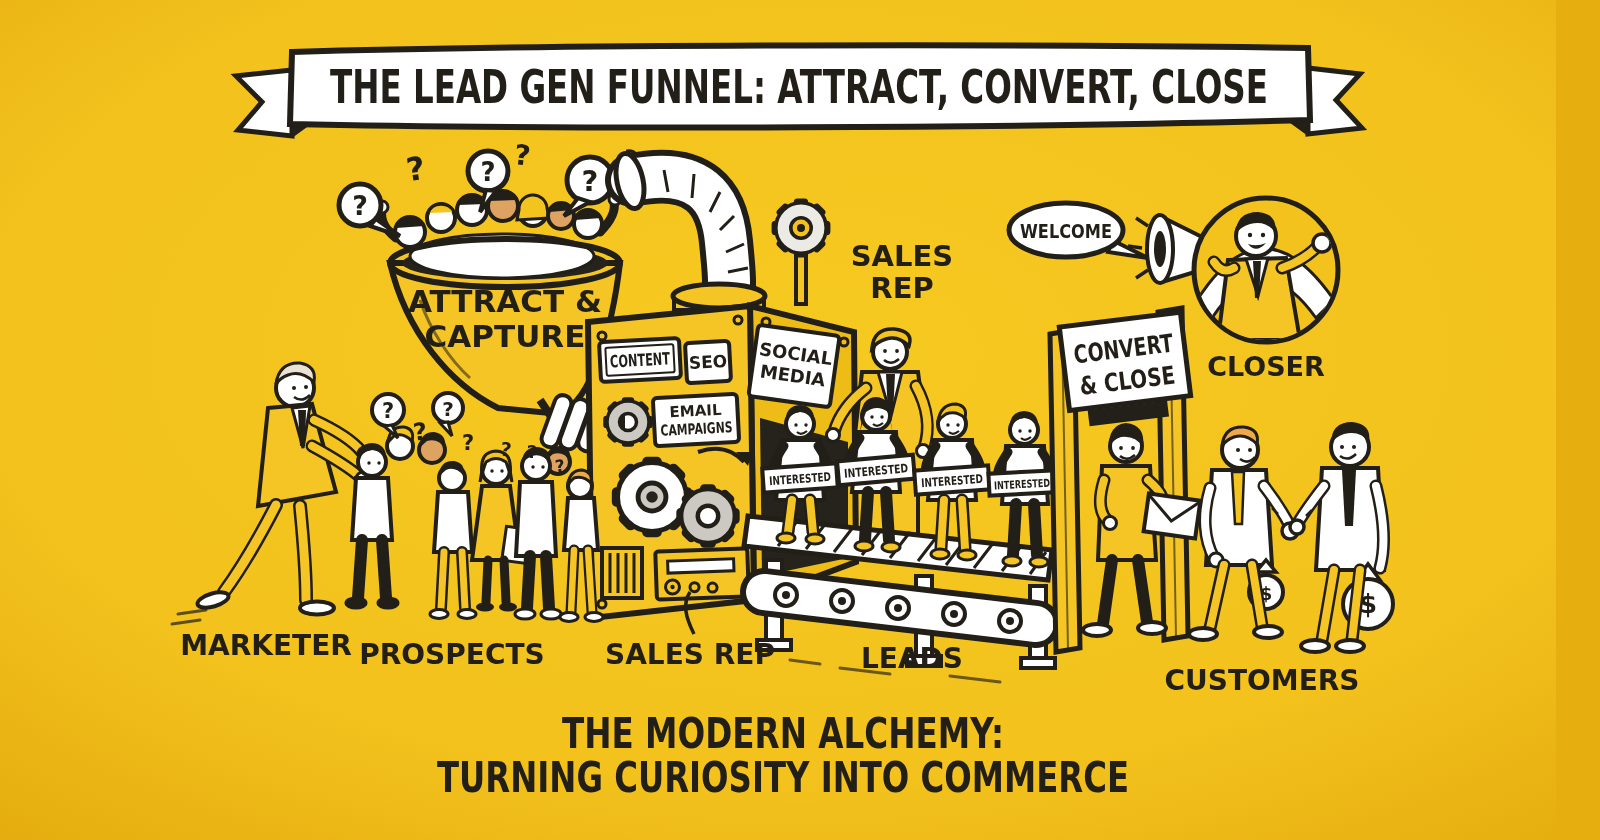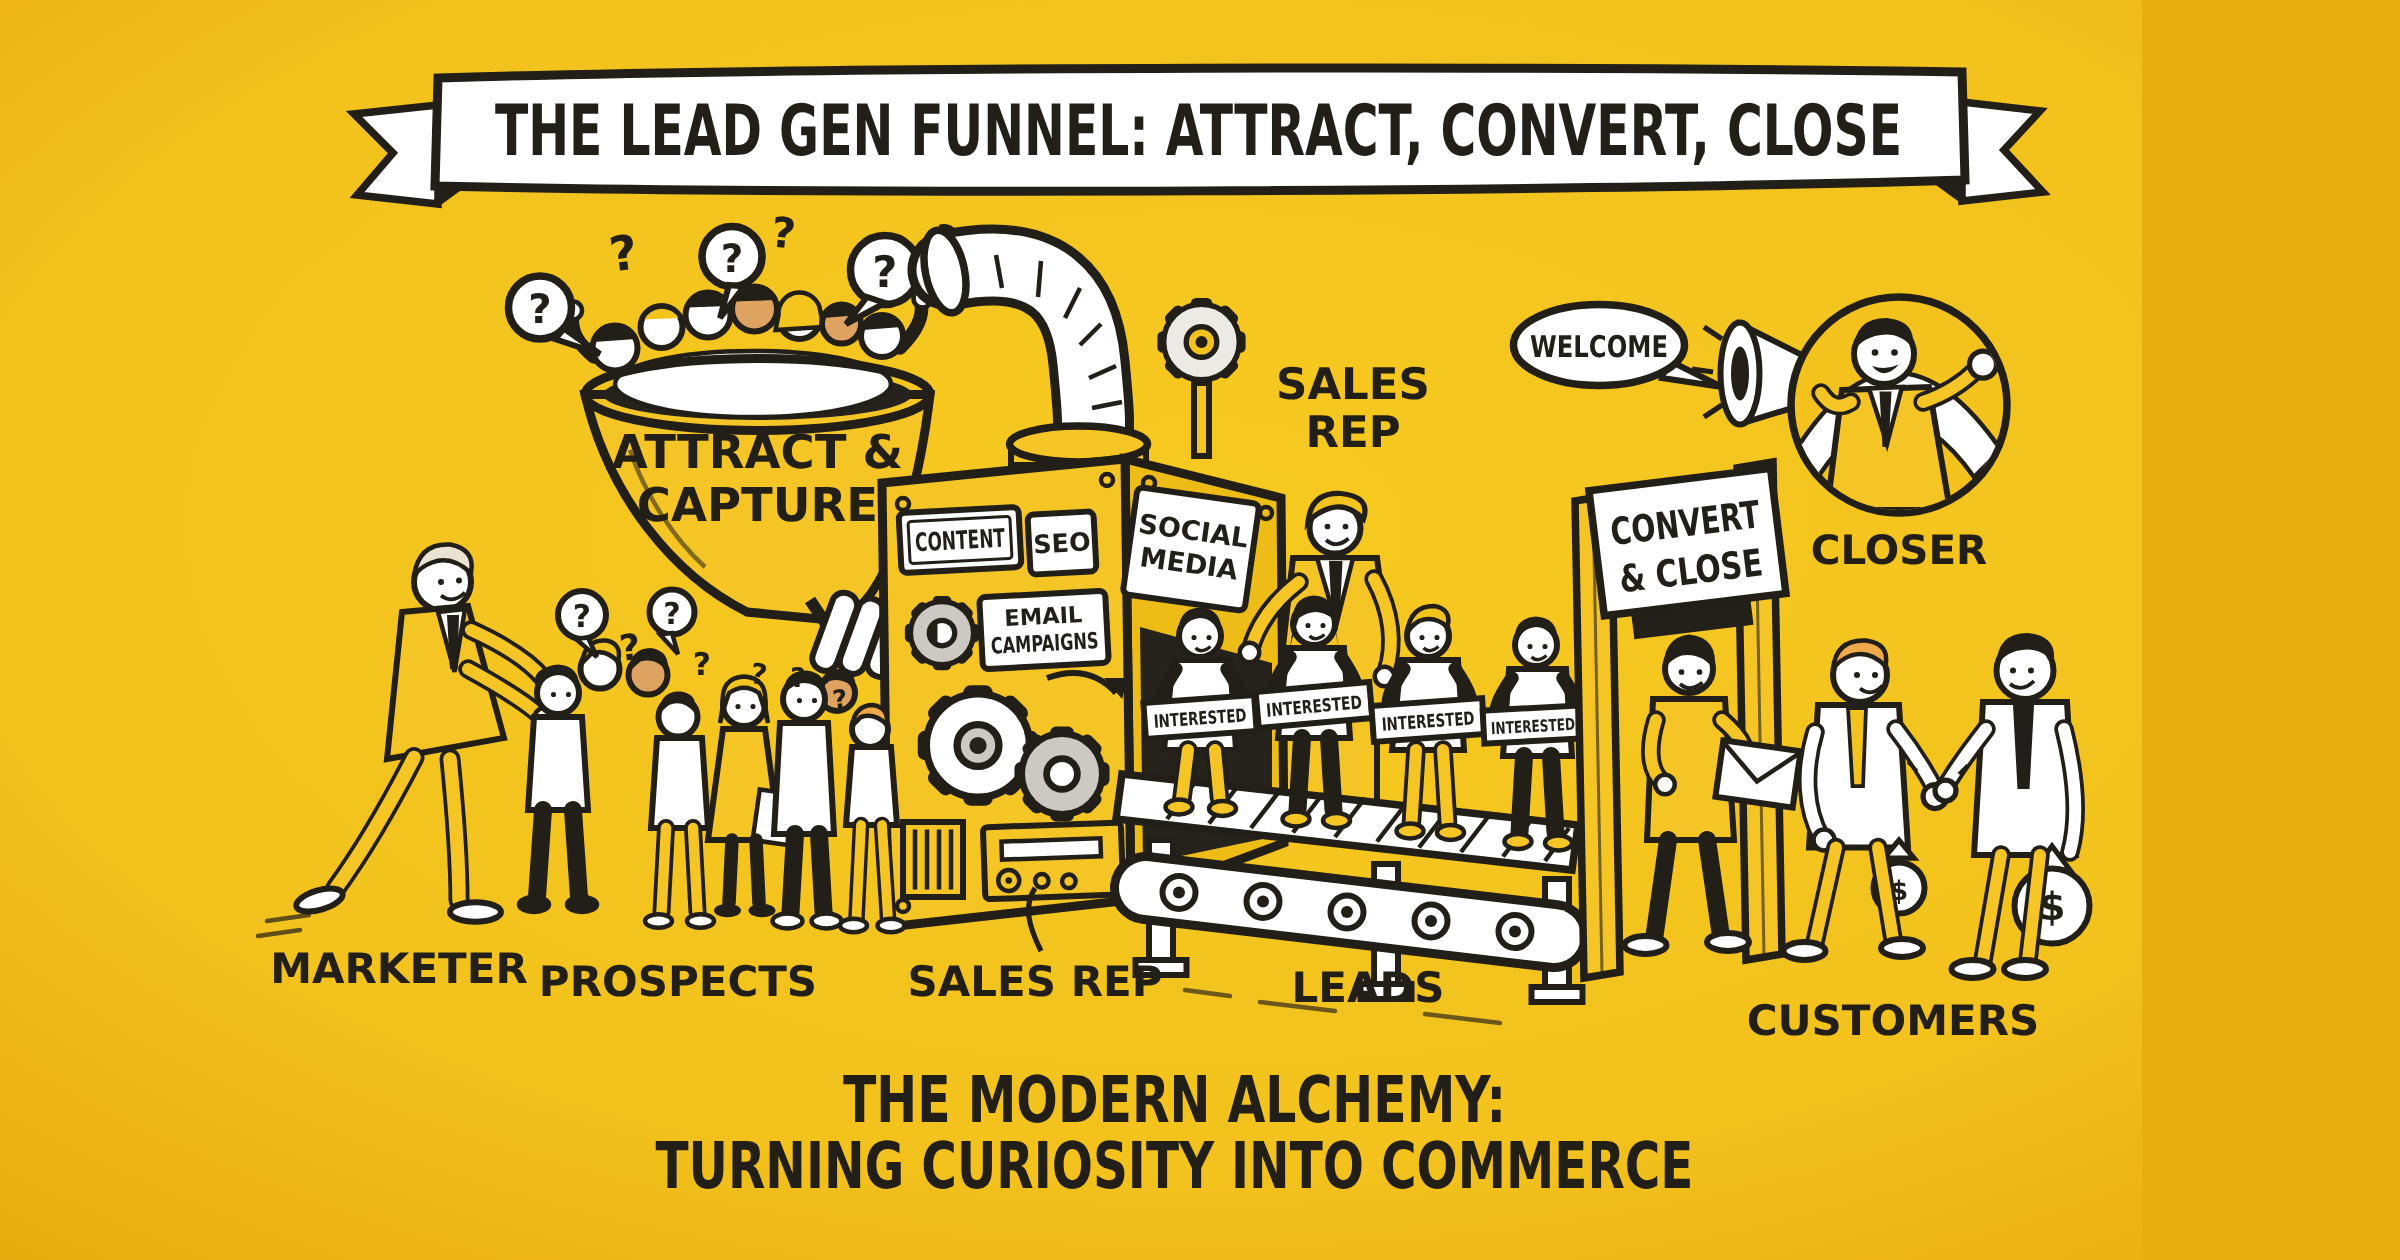--- a/index.html
+++ b/index.html
@@ -1,16 +1,16 @@
 <!DOCTYPE html>
 <html><head>
 <meta charset="utf-8">
 <style>
   html,body{margin:0;padding:0;background:#E6AF0F;}
-  .stage{position:relative;width:1428px;height:840px;overflow:hidden;}
+  .stage{position:relative;width:1556px;height:840px;overflow:hidden;}
   svg{display:block;}
   text{font-family:"DejaVu Sans","Liberation Sans",sans-serif;font-weight:700;fill:#221E18;text-anchor:middle;}
   .ink{stroke:#221E18;}
   .nf{fill:none;}
   .limb-ink{fill:none;stroke:#221E18;stroke-linecap:round;}
   .limb-yel{fill:none;stroke:#F4C525;stroke-linecap:round;}
   .limb-wht{fill:none;stroke:#FFFFFF;stroke-linecap:round;}
   .hatch{stroke:#221E18;stroke-width:3;stroke-linecap:round;}
 </style>
 </head>

